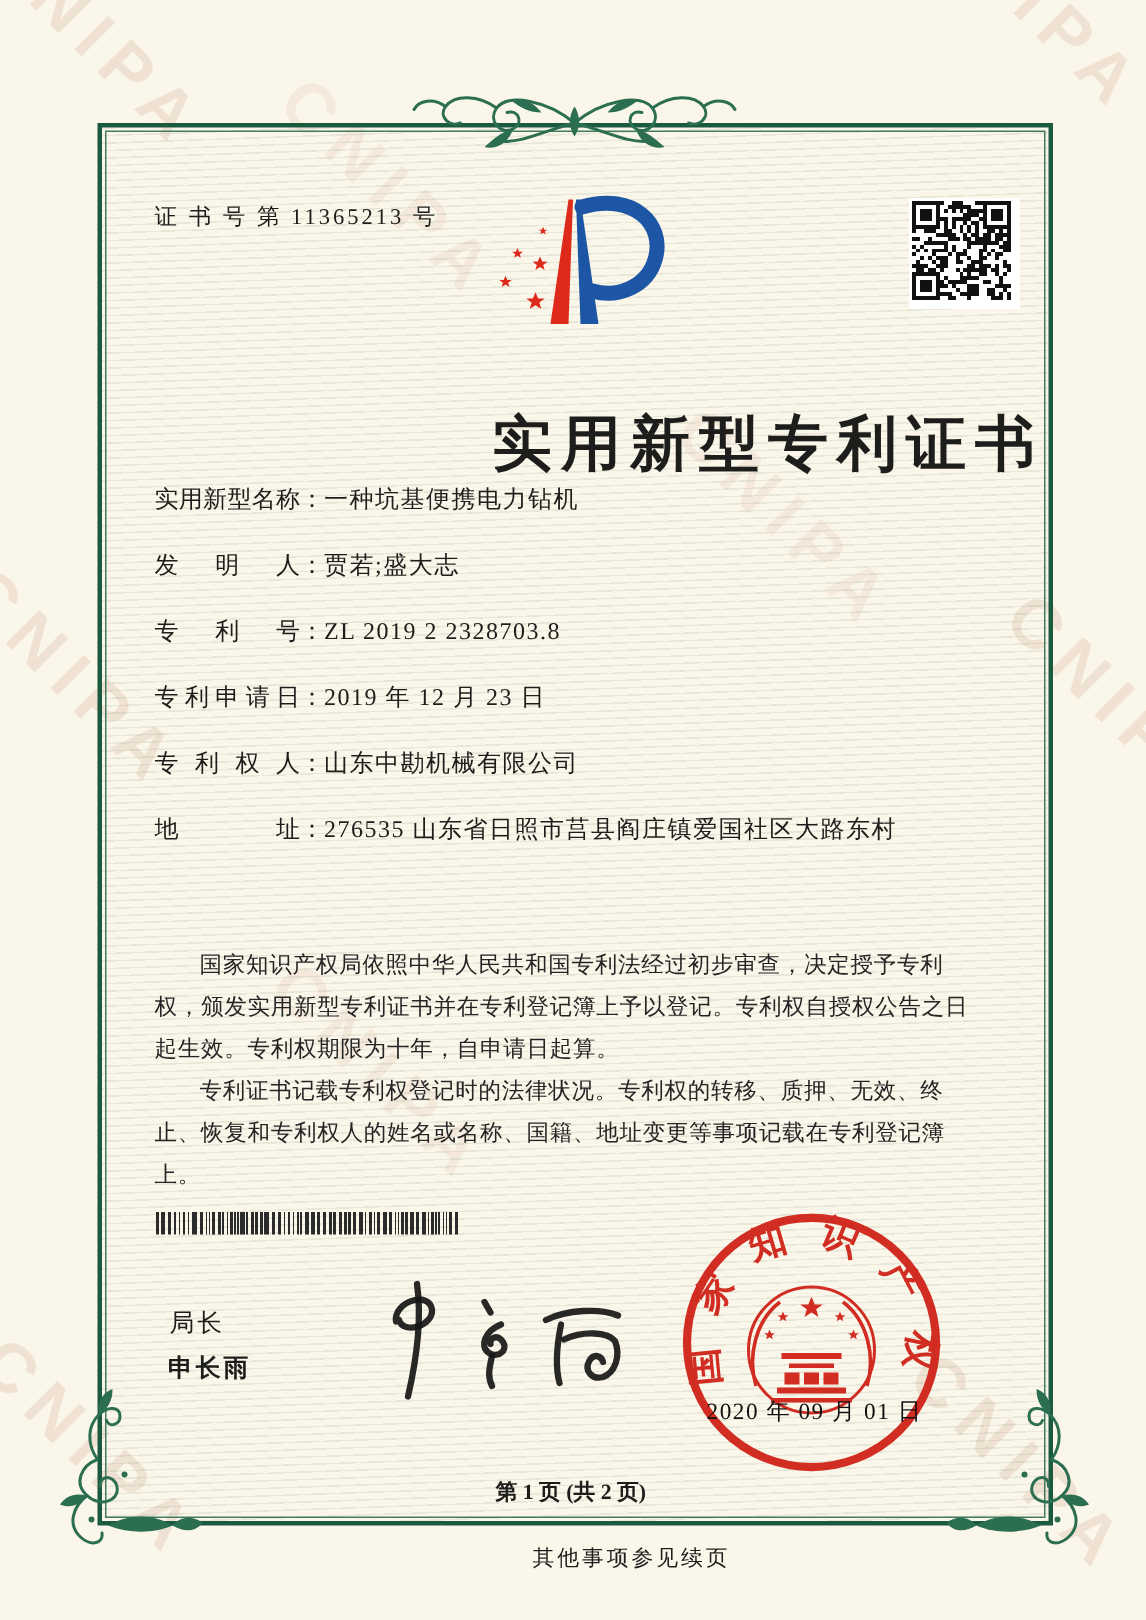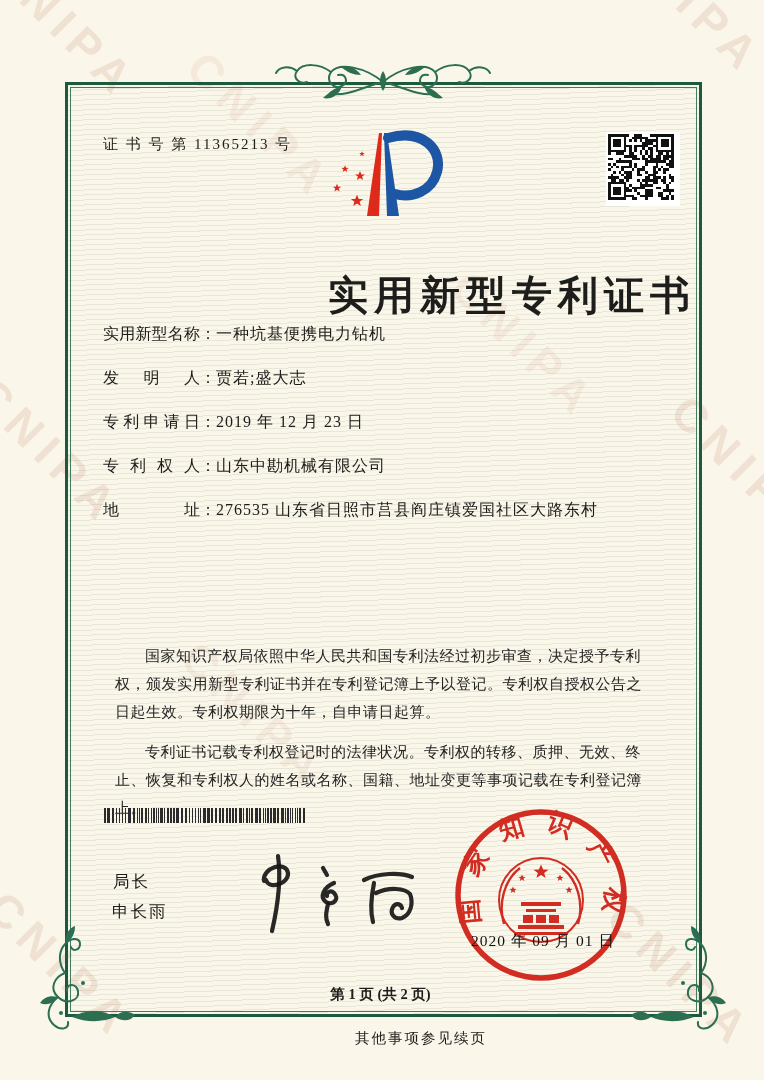--- a/index.html
+++ b/index.html
@@ -31,28 +31,28 @@
   .title{position:absolute;left:65px;top:226px;width:631px;text-align:right;
          font-size:40px;font-weight:bold;letter-spacing:6px;margin-top:42px;}
 
   .fields{position:absolute;left:103px;top:322px;width:560px;font-size:16px;}
   .frow{line-height:23px;margin-bottom:21px;position:relative;white-space:nowrap;}
   .flabel{display:inline-block;width:97px;text-align:justify;text-align-last:justify;vertical-align:top;}
   .fvalue{letter-spacing:1px;}
   .fgroup2{position:absolute;left:322px;top:0;}
 
   .paras{position:absolute;left:103px;top:630px;width:552px;font-size:15px;line-height:28px;color:#242424;}
-  .paras p{margin:12px;text-indent:2em;letter-spacing:.5px;}
+  .paras p{margin:0;text-indent:2em;letter-spacing:.5px;}
 
   .barcode{position:absolute;left:104px;top:808px;width:202px;height:15px;}
   .barcode svg{width:202px;height:15px;display:block;}
   .barcode rect{fill:#2b2b2b;}
 
   .officer-title{position:absolute;left:113px;top:871px;font-size:16.5px;letter-spacing:2px;}
-  .officer-name{position:absolute;left:112px;top:901px;font-size:16.5px;letter-spacing:2px;}
+  .officer-name{position:absolute;left:112px;top:901px;font-size:16.5px;letter-spacing:2px;font-weight:bold;}
   .signature{position:absolute;left:228px;top:846px;width:210px;height:92px;z-index:4;}
   .signature path{stroke:#161616;stroke-width:4.2;fill:none;stroke-linecap:round;stroke-linejoin:round;opacity:.92;}
 
   .seal{position:absolute;left:452px;top:806px;width:178px;height:178px;z-index:4;opacity:.95;}
   .seal-date{position:absolute;left:448px;top:931px;width:190px;text-align:center;
              font-size:15.5px;z-index:5;color:#111;letter-spacing:1px;}
 
   .page-note{position:absolute;left:65px;top:985px;width:631px;text-align:center;font-size:14.5px;z-index:3;font-weight:bold;}
   .cont-note{position:absolute;left:0;top:1029px;width:764px;text-align:center;font-size:14.5px;letter-spacing:2px;z-index:3;padding-left:39px;}
 </style>
@@ -469,20 +469,23 @@
     <div class="title">实用新型专利证书</div>
 
     <div class="fields">
       <div class="frow">
         <span class="flabel">实用新型名称</span><span>：</span><span class="fvalue">一种坑基便携电力钻机</span>
       </div>
       <div class="frow">
         <span class="flabel">发明人</span><span>：</span><span class="fvalue">贾若;盛大志</span>
       </div>
       <div class="frow">
+        <span class="flabel">专利号</span><span>：</span><span class="fvalue">ZL 2019 2 2328703.8</span>
+      </div>
+      <div class="frow">
         <span class="flabel">专利申请日</span><span>：</span><span class="fvalue">2019 年 12 月 23 日</span>
       </div>
       <div class="frow">
         <span class="flabel">专利权人</span><span>：</span><span class="fvalue">山东中勘机械有限公司</span>
       </div>
       <div class="frow">
         <span class="flabel">地址</span><span>：</span><span class="fvalue">276535  山东省日照市莒县阎庄镇爱国社区大路东村</span>
       </div>
     </div>
 

